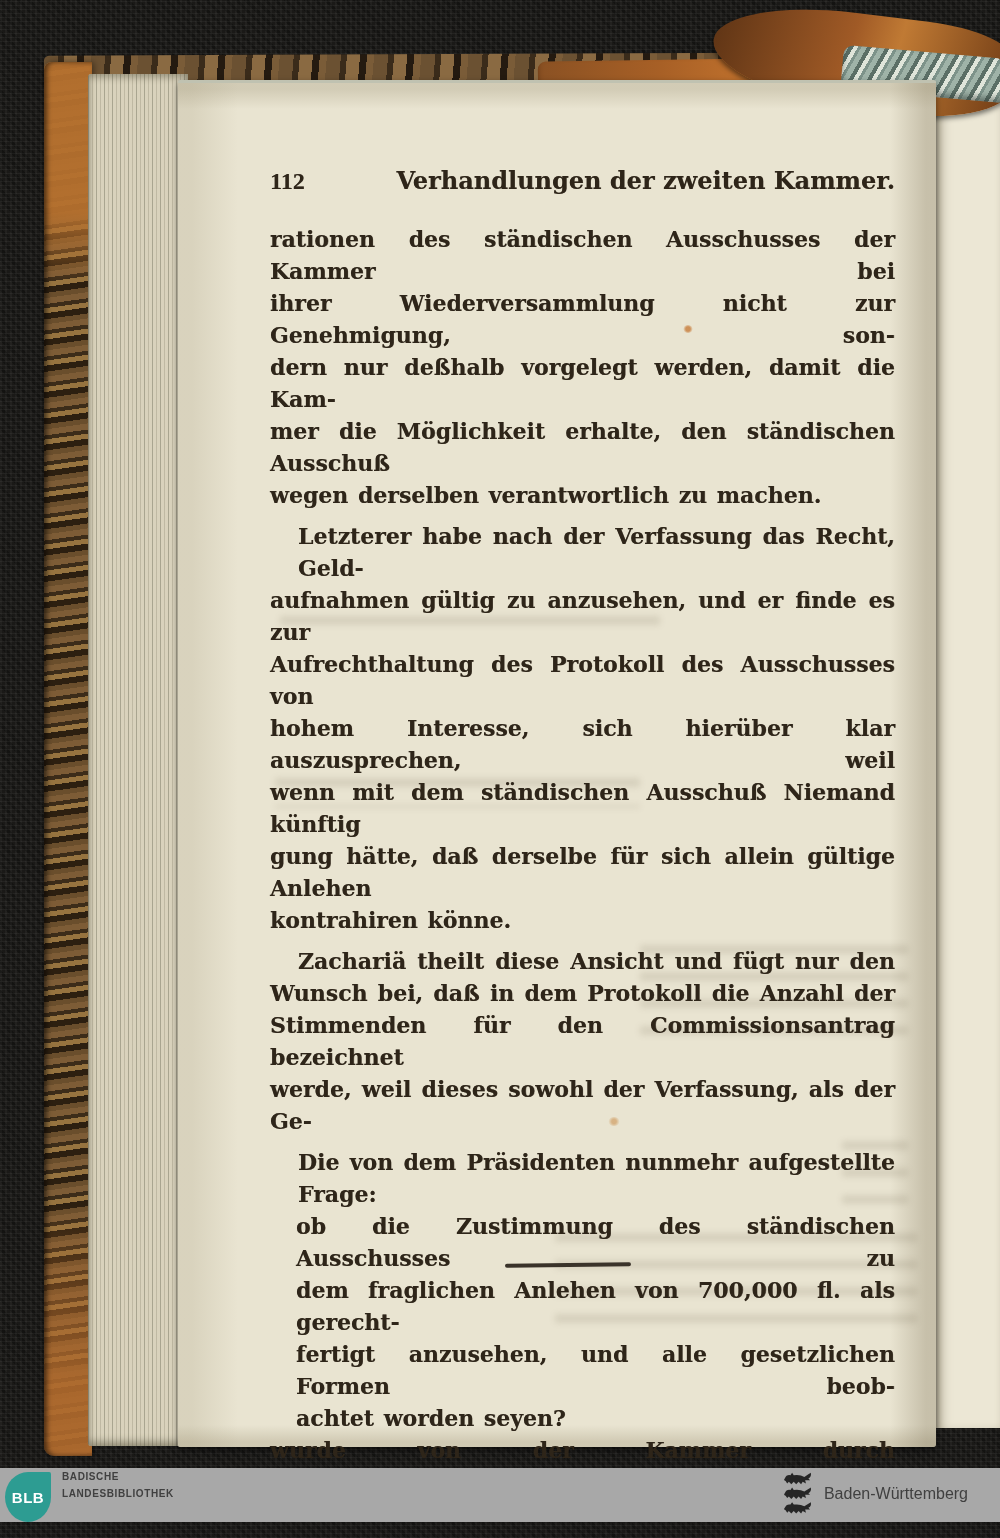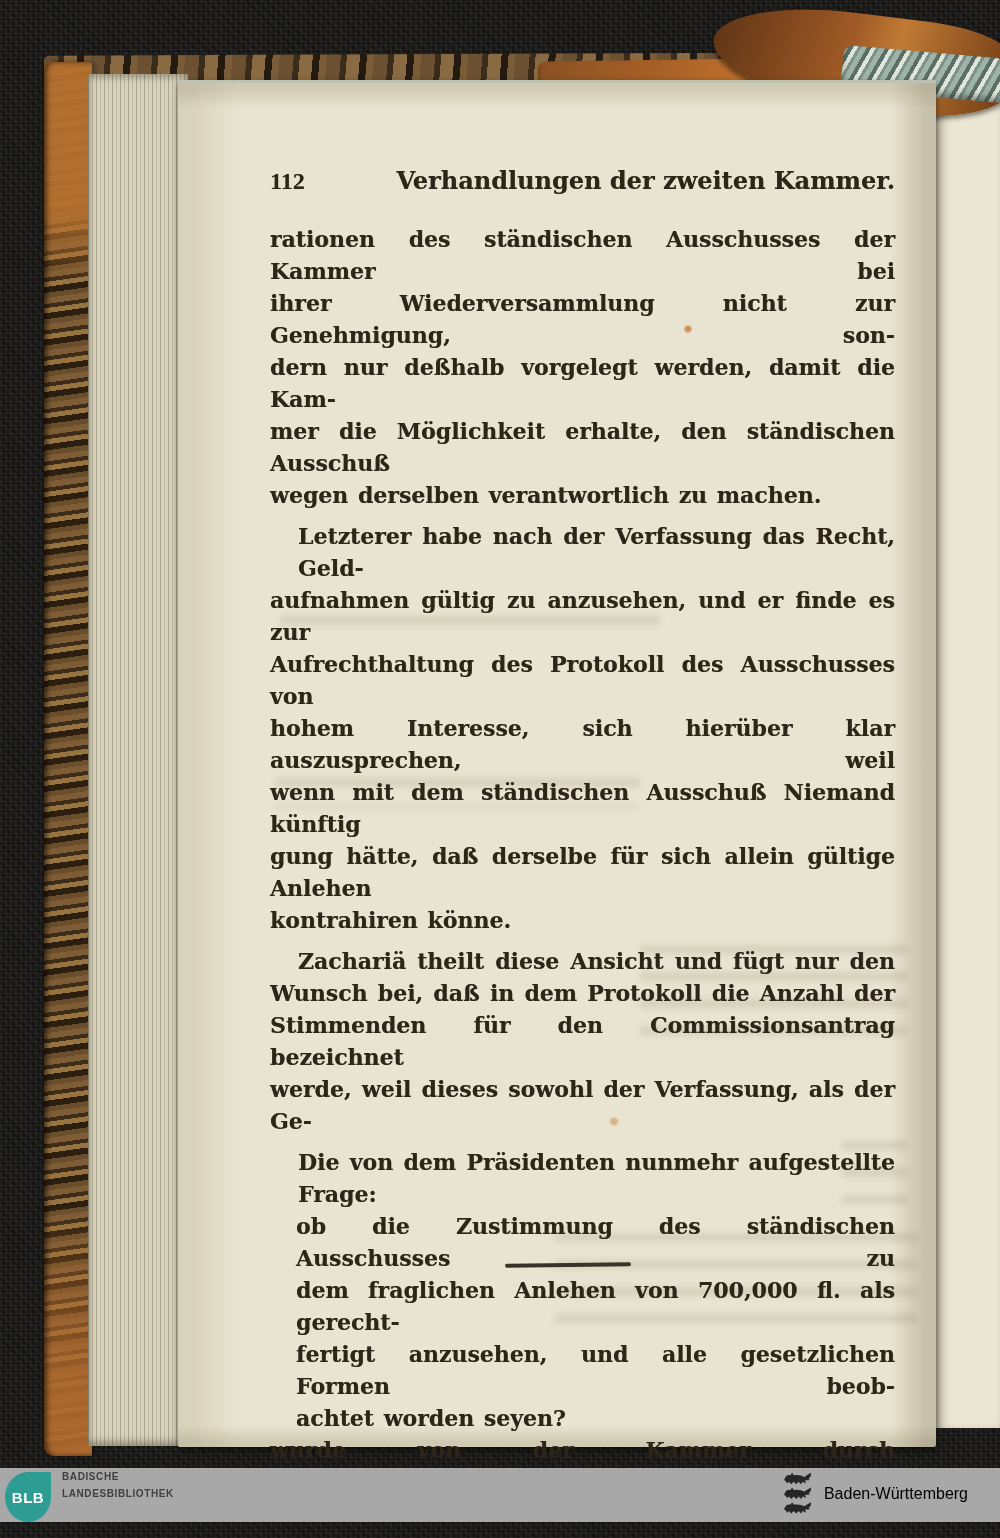--- a/index.html
+++ b/index.html
@@ -69,21 +69,21 @@
     background:radial-gradient(circle,#c98a45 0 30%, rgba(201,138,69,0) 75%);opacity:.55;}
   
   .footer{position:absolute;left:0;bottom:16px;width:1000px;height:54px;background:#a8a8a8;
     display:flex;align-items:flex-start;font-family:"Liberation Sans", sans-serif;}
   .blb-logo{position:absolute;left:5px;top:4px;width:46px;height:50px;background:#2d9c92;
     border-radius:50% 4% 50% 50%;display:flex;align-items:center;justify-content:center;}
   .blb-logo span{color:#ffffff;font-weight:bold;font-size:15px;letter-spacing:.5px;}
   .lib-name{margin-left:62px;color:#404040;font-weight:bold;font-size:10px;line-height:17px;letter-spacing:.6px;}
   .footer-right{position:absolute;right:32px;top:0;height:51px;display:flex;align-items:center;gap:10px;}
   .arms{width:34px;height:44px;display:block;}
-  .state-name{color:#000000;font-size:16px;}
+  .state-name{color:#404040;font-size:16px;}
 </style>
 </head>
 <body>
 
 <div class="scene">
 
   <div class="top-edge"></div>
   <div class="leather-left"></div>
   <div class="fore-edge"></div>
   <div class="page-right-strip"></div>

